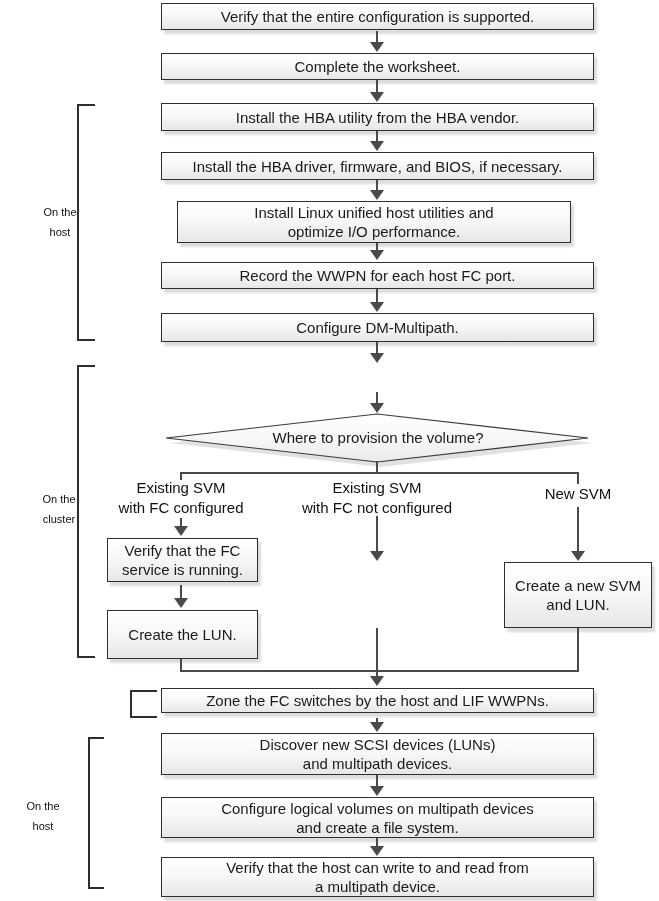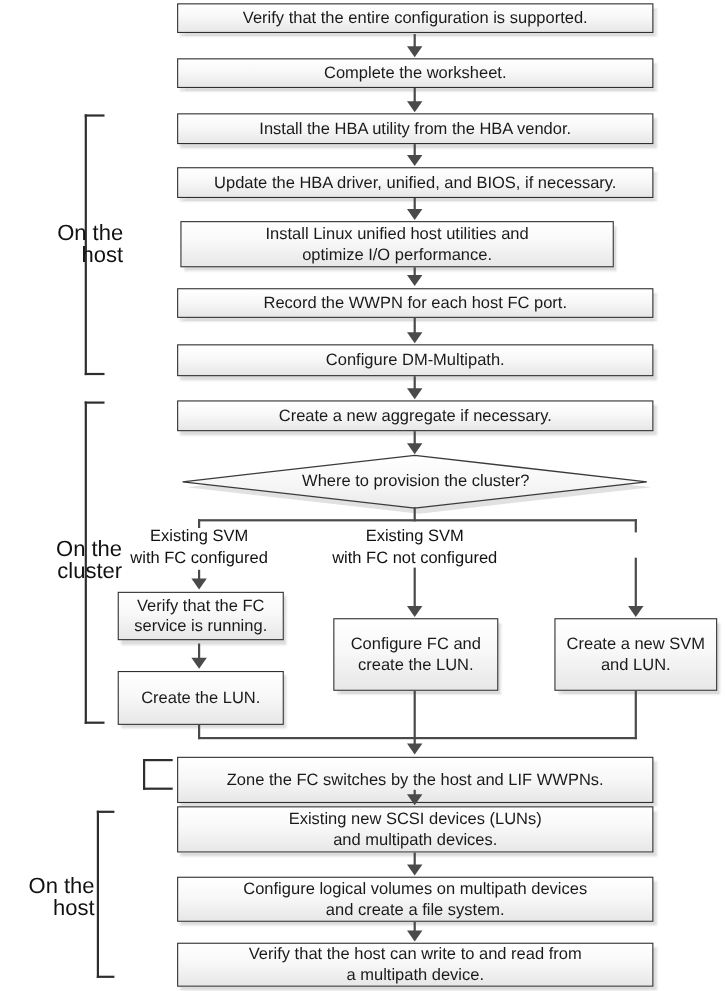--- a/index.html
+++ b/index.html
@@ -12,70 +12,68 @@
     border:1px solid #2f2f2f;
     background:linear-gradient(180deg,#ffffff 0%,#f8f8f8 45%,#e7e7e7 100%);
     box-shadow:3px 4px 2px #dcdcdc;
     display:flex;align-items:center;justify-content:center;
     text-align:center;font-size:15px;line-height:19px;white-space:pre-line;
   }
   .vline{position:absolute;width:2px;background:#4a4a4a;}
   .hline{position:absolute;height:2px;background:#4a4a4a;}
   .ahead{position:absolute;width:0;height:0;border-left:7px solid transparent;border-right:7px solid transparent;border-top:10px solid #4a4a4a;}
   .bracket{position:absolute;box-sizing:border-box;border-left:2px solid #2e2e2e;border-top:2px solid #2e2e2e;border-bottom:2px solid #2e2e2e;}
-  .sidelabel{position:absolute;font-size:20px;line-height:20px;text-align:right;white-space:pre-line;color:#111;}
+  .sidelabel{position:absolute;font-size:11px;line-height:20px;text-align:center;white-space:pre-line;color:#111;}
   .branchlabel{position:absolute;font-size:15px;line-height:20px;text-align:center;white-space:pre-line;color:#111;}
   .diamond-text{position:absolute;font-size:15px;text-align:center;color:#1a1a1a;}
   svg{position:absolute;overflow:visible;}
 </style>
 </head>
 <body>
 
 <div class="canvas">
 
   <div class="box" style="left:161px;top:3px;width:433px;height:27px">Verify that the entire configuration is supported.</div>
   <div class="box" style="left:161px;top:103px;width:433px;height:28px">Install the HBA utility from the HBA vendor.</div>
   <div class="box" style="left:161px;top:53px;width:433px;height:27px">Complete the worksheet.</div>
-  <div class="box" style="left:161px;top:152px;width:433px;height:28px">Update the HBA driver, unified, and BIOS, if necessary.</div>
-  <div class="box" style="left:164px;top:201px;width:394px;height:42px">Install Linux unified host utilities and
+  <div class="box" style="left:161px;top:152px;width:433px;height:28px">Install the HBA driver, firmware, and BIOS, if necessary.</div>
+  <div class="box" style="left:177px;top:201px;width:394px;height:42px">Install Linux unified host utilities and
 optimize I/O performance.</div>
   <div class="box" style="left:161px;top:262px;width:433px;height:27px">Record the WWPN for each host FC port.</div>
   <div class="box" style="left:161px;top:313px;width:433px;height:29px">Configure DM-Multipath.</div>
-  <div class="box" style="left:161px;top:364px;width:433px;height:28px">Create a new aggregate if necessary.</div>
-  <div class="box" style="left:161px;top:688px;width:433px;height:42px">Zone the FC switches by the host and LIF WWPNs.</div>
-  <div class="box" style="left:161px;top:733px;width:433px;height:42px">Existing new SCSI devices (LUNs)
+  <div class="box" style="left:161px;top:688px;width:433px;height:25px">Zone the FC switches by the host and LIF WWPNs.</div>
+  <div class="box" style="left:161px;top:733px;width:433px;height:42px">Discover new SCSI devices (LUNs)
 and multipath devices.</div>
   <div class="box" style="left:161px;top:797px;width:433px;height:41px">Configure logical volumes on multipath devices
 and create a file system.</div>
   <div class="box" style="left:161px;top:857px;width:433px;height:40px">Verify that the host can write to and read from
 a multipath device.</div>
 
   <svg style="left:160px;top:410px" width="436" height="58">
     <defs>
       <linearGradient id="diagrad" x1="0" y1="0" x2="0" y2="1">
         <stop offset="0%" stop-color="#ffffff"></stop>
         <stop offset="60%" stop-color="#f5f5f5"></stop>
         <stop offset="100%" stop-color="#e9e9e9"></stop>
       </linearGradient>
     </defs>
     <polygon points="221,8 432,33 221,57 10,33" fill="#d9d9d9" opacity="0.8"></polygon>
     <polygon points="217,4 428,28 217,52 6,28" fill="url(#diagrad)" stroke="#3a3a3a" stroke-width="1.2"></polygon>
   </svg>
-  <div class="diamond-text" style="left:160px;top:429px;width:436px">Where to provision the cluster?</div>
+  <div class="diamond-text" style="left:160px;top:429px;width:436px">Where to provision the volume?</div>
 
   <div class="branchlabel" style="left:91px;top:478px;width:180px">Existing SVM
 with FC configured</div>
   <div class="branchlabel" style="left:277px;top:478px;width:200px">Existing SVM
 with FC not configured</div>
+  <div class="branchlabel" style="left:518px;top:484px;width:120px">New SVM</div>
 
   <div class="box" style="left:107px;top:538px;width:151px;height:44px">Verify that the FC
 service is running.</div>
   <div class="box" style="left:107px;top:610px;width:151px;height:49px">Create the LUN.</div>
-  <div class="box" style="left:303px;top:562px;width:150px;height:66px">Configure FC and
-create the LUN.</div>
   <div class="box" style="left:504px;top:562px;width:148px;height:66px">Create a new SVM
 and LUN.</div>
 
   <div class="vline" style="left:376px;top:31px;height:13px"></div>
   <div class="ahead" style="left:370px;top:42px"></div>
   <div class="vline" style="left:376px;top:80px;height:14px"></div>
   <div class="ahead" style="left:370px;top:92px"></div>
   <div class="vline" style="left:376px;top:131px;height:12px"></div>
   <div class="ahead" style="left:370px;top:141px"></div>
   <div class="vline" style="left:376px;top:180px;height:12px"></div>

